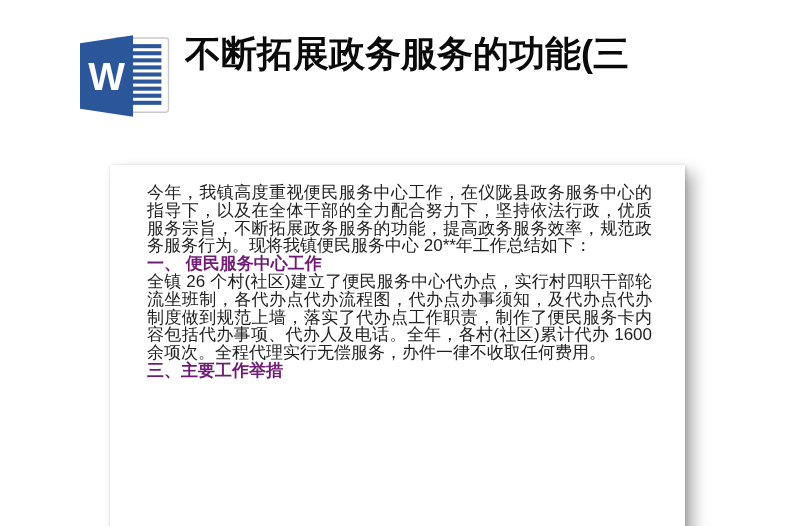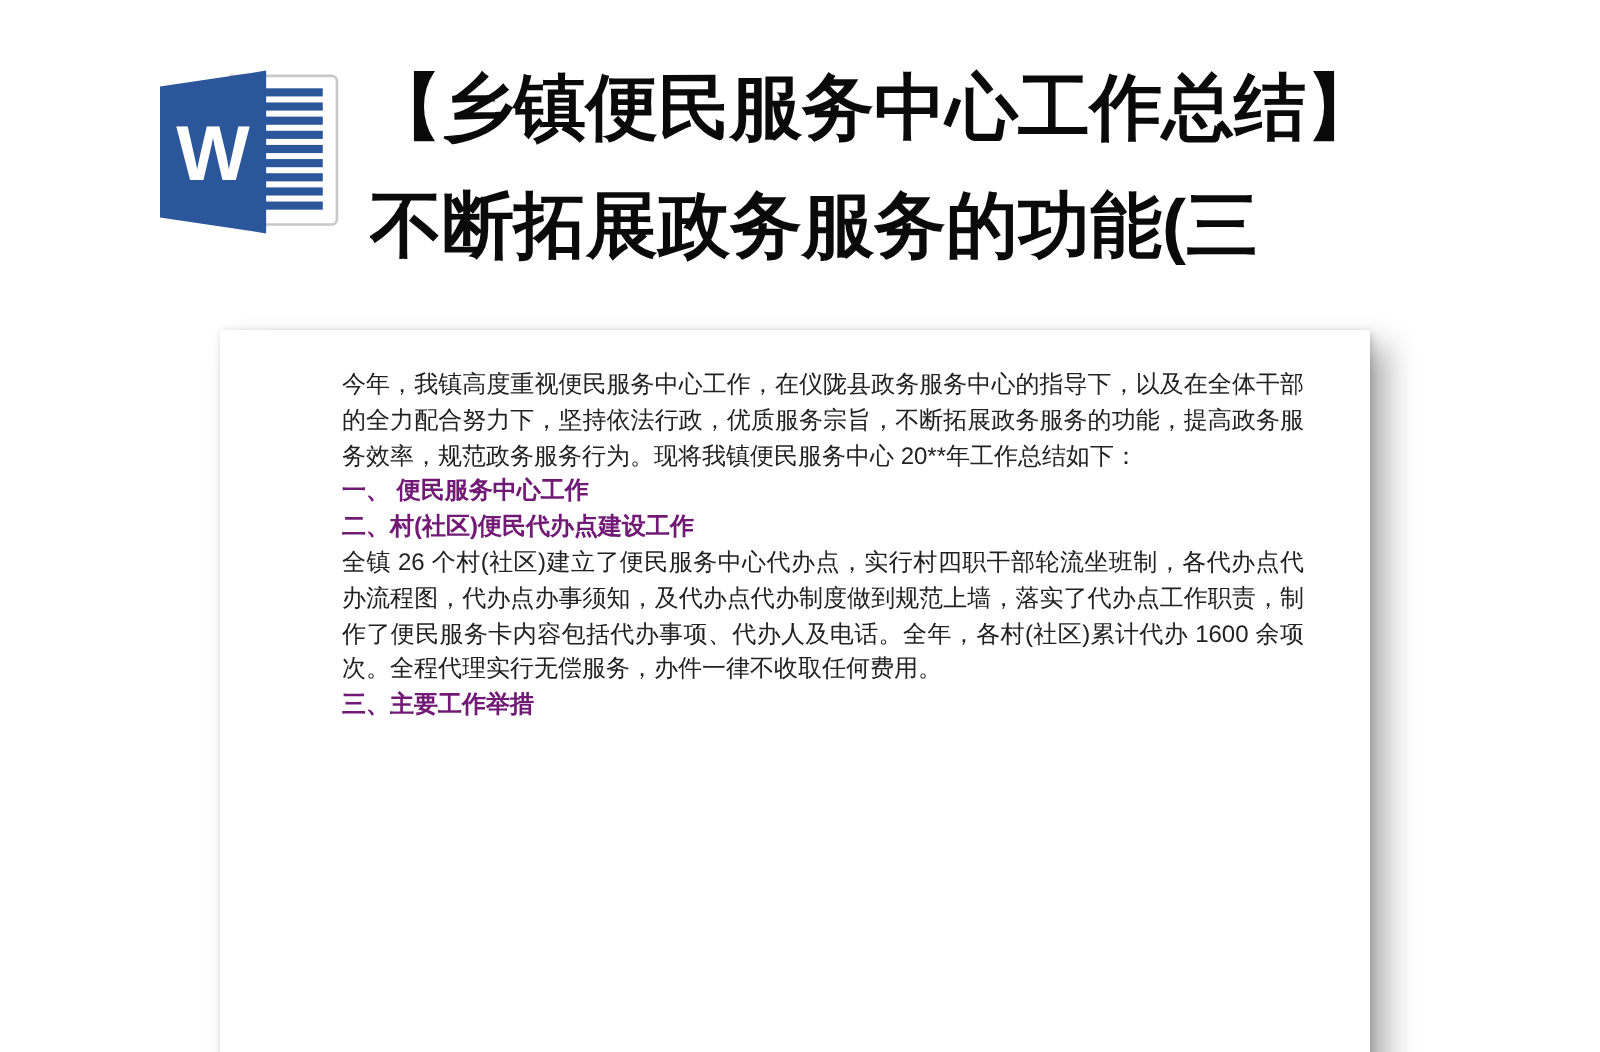--- a/index.html
+++ b/index.html
@@ -53,26 +53,25 @@
     width: 575px;
     height: 430px;
     background: #ffffff;
     box-shadow: 0 0 3px rgba(0,0,0,0.10),
                 2px 2px 4px rgba(0,0,0,0.10),
                 9px 8px 14px rgba(0,0,0,0.30);
     box-sizing: border-box;
     padding: 19px 33px 0 37px;
   }
   .sheet-text {
-    font-size: 12px;
+    font-size: 17px;
     line-height: 17.8px;
     color: #212121;
     text-align: justify;
     letter-spacing: 0px;
-    margin-left: 24px;
   }
   .sheet-text p {
     margin: 0;
     padding: 0;
   }
   .sheet-text .h {
     font-weight: bold;
     color: #701a75;
   }
 </style>
@@ -96,28 +95,26 @@
         <rect x="48" y="60" width="44" height="4.6" fill="#2b579a"></rect>
         <rect x="48" y="68" width="44" height="4.6" fill="#2b579a"></rect>
         <rect x="48" y="76" width="44" height="4.6" fill="#2b579a"></rect>
       </g>
 
       <polygon points="0,11 60,2 60,94 0,85" fill="#2b579a"></polygon>
       <text x="30" y="64" text-anchor="middle" font-family="Liberation Sans, sans-serif" font-weight="bold" font-size="44" fill="#ffffff">W</text>
     </svg>
 
     <h1 class="doc-title" style="margin:0;">
-      <span class="line">【乡镇便民服务中心工作总结】</span>
       <span class="line">不断拓展政务服务的功能(三</span>
     </h1>
   </div>
 
   <div class="sheet">
     <div class="sheet-text">
       <p class="p">今年，我镇高度重视便民服务中心工作，在仪陇县政务服务中心的指导下，以及在全体干部的全力配合努力下，坚持依法行政，优质服务宗旨，不断拓展政务服务的功能，提高政务服务效率，规范政务服务行为。现将我镇便民服务中心 20**年工作总结如下：</p>
       <p class="h">一、 便民服务中心工作</p>
-      <p class="h">二、村(社区)便民代办点建设工作</p>
       <p class="p">全镇 26 个村(社区)建立了便民服务中心代办点，实行村四职干部轮流坐班制，各代办点代办流程图，代办点办事须知，及代办点代办制度做到规范上墙，落实了代办点工作职责，制作了便民服务卡内容包括代办事项、代办人及电话。全年，各村(社区)累计代办 1600 余项次。全程代理实行无偿服务，办件一律不收取任何费用。</p>
       <p class="h">三、主要工作举措</p>
     </div>
   </div>
 
 </div>
 
 </body></html>

